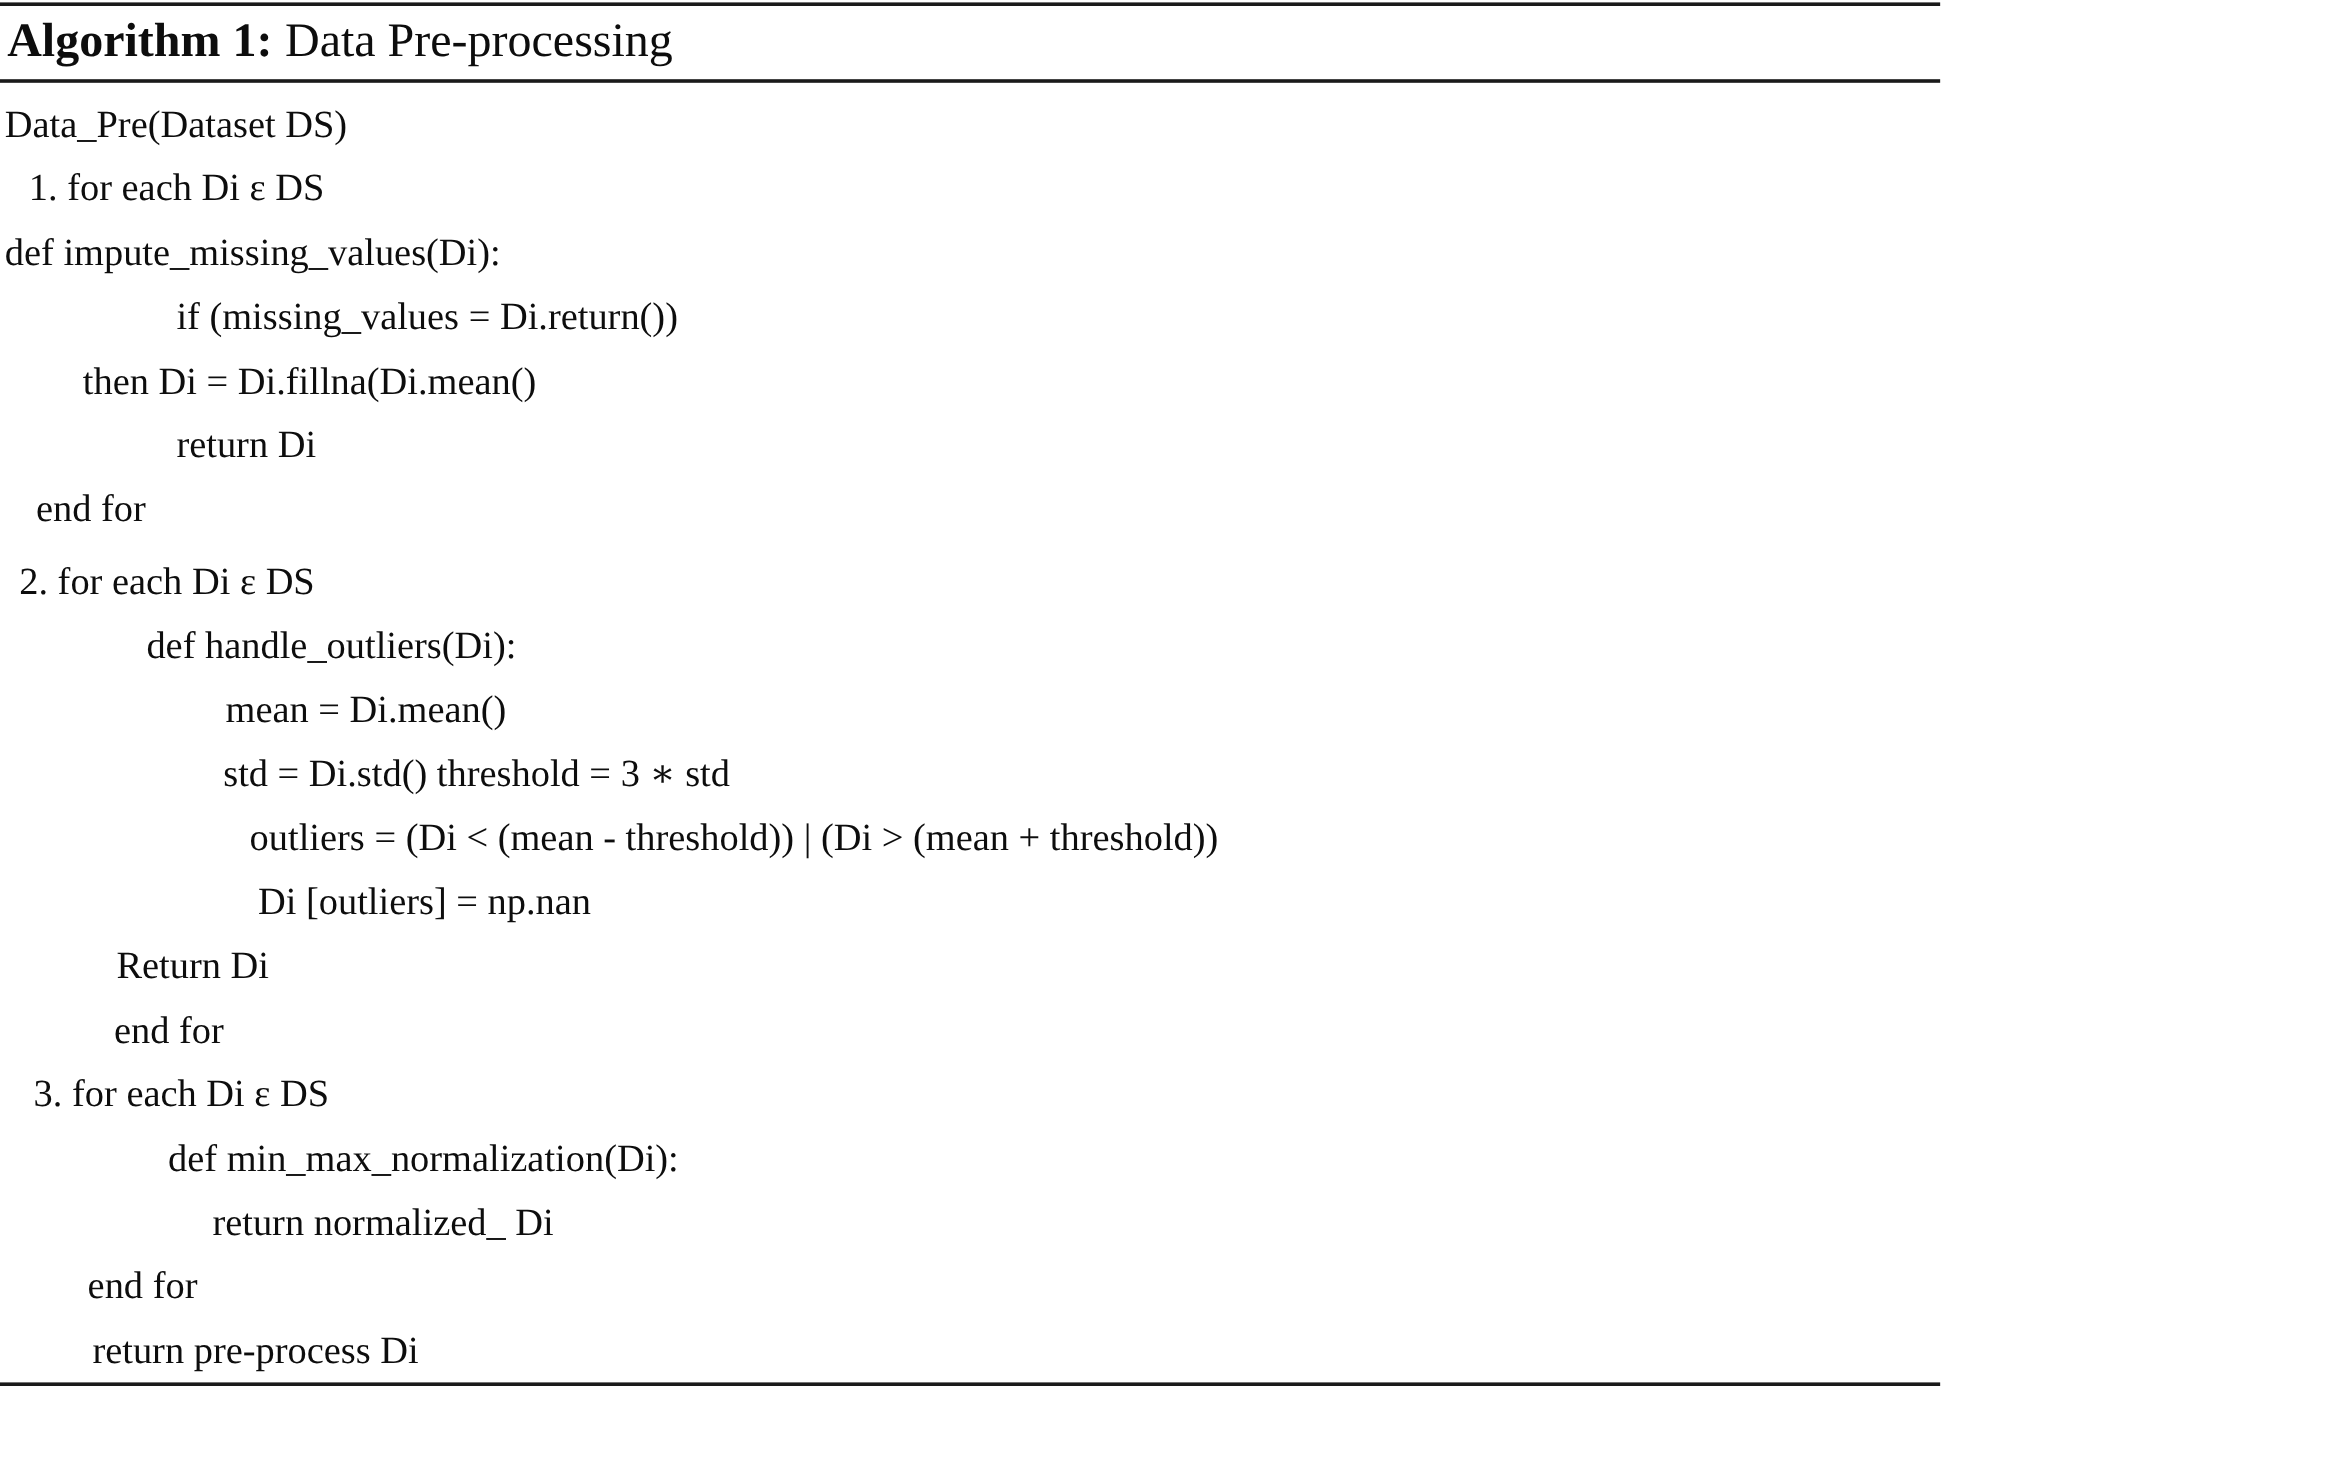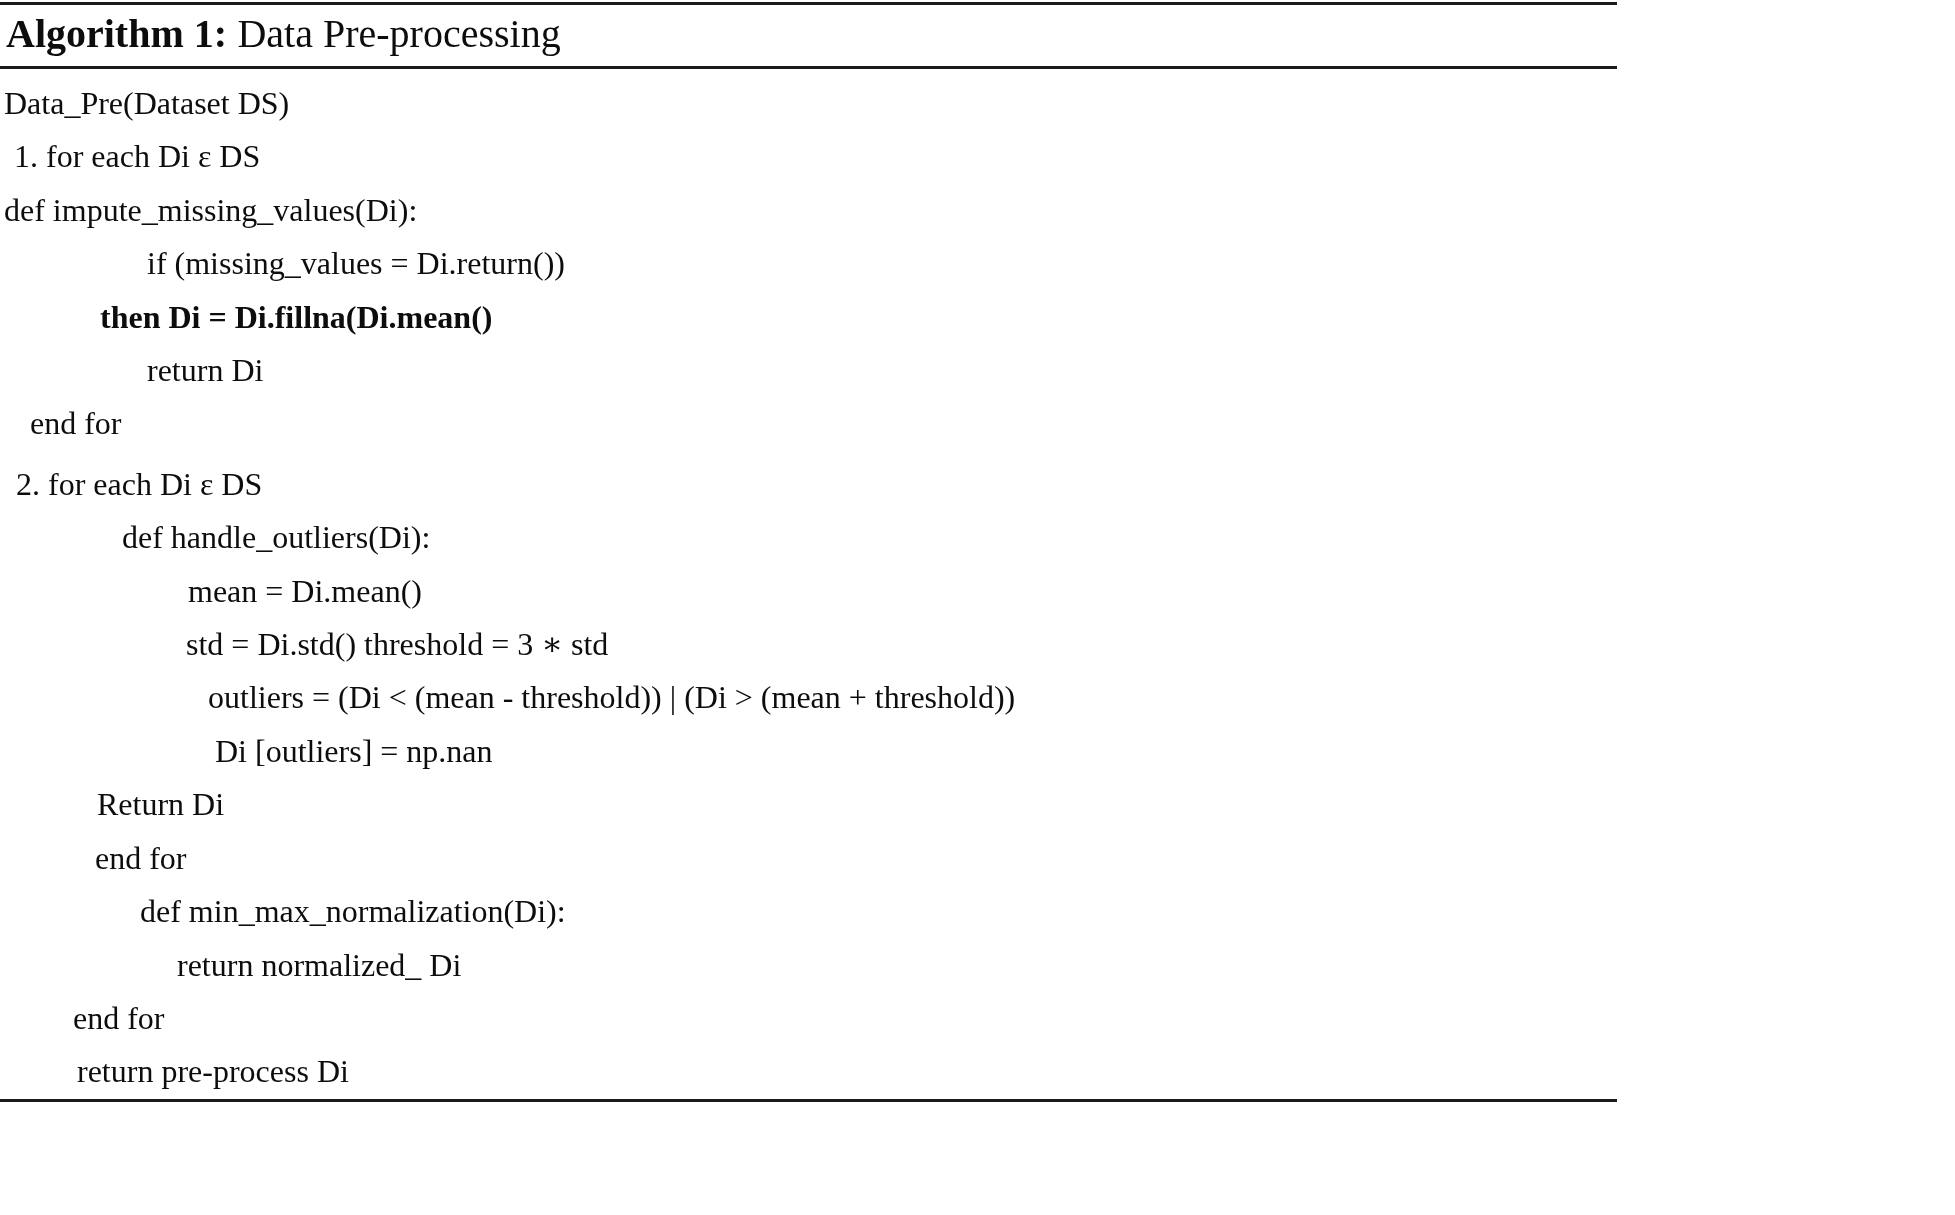--- a/index.html
+++ b/index.html
@@ -55,34 +55,35 @@
   <div class="rule rule-top"></div>
 
   <div class="title-row">
     <span class="title-label">Algorithm 1:</span><span class="title-text">Data Pre-processing</span>
   </div>
 
   <div class="rule rule-mid"></div>
 
   <div class="code-body">
       <div class="code-line" style="margin-left: 4px;">Data_Pre(Dataset DS)</div>
-      <div class="code-line" style="margin-left: 14px;">1. for each Di ε DS</div>
+      <div class="code-line" style="margin-left: 24px;">1. for each Di ε DS</div>
       <div class="code-line" style="margin-left: 4px;">def impute_missing_values(Di):</div>
       <div class="code-line" style="margin-left: 147px;">if (missing_values = Di.return())</div>
-      <div class="code-line" style="margin-left: 100px; font-weight: bold;">then Di = Di.fillna(Di.mean()</div>
+      <div class="code-line" style="margin-left: 69px;">then Di = Di.fillna(Di.mean()</div>
       <div class="code-line" style="margin-left: 147px;">return Di</div>
       <div class="code-line" style="margin-left: 30px;">end for</div>
       <div class="code-line" style="margin-left: 16px; margin-top: 7px;">2. for each Di ε DS</div>
       <div class="code-line" style="margin-left: 122px;">def handle_outliers(Di):</div>
       <div class="code-line" style="margin-left: 188px;">mean = Di.mean()</div>
       <div class="code-line" style="margin-left: 186px;">std = Di.std() threshold = 3 ∗ std</div>
       <div class="code-line" style="margin-left: 208px;">outliers = (Di &lt; (mean - threshold)) | (Di &gt; (mean + threshold))</div>
       <div class="code-line" style="margin-left: 215px;">Di [outliers] = np.nan</div>
       <div class="code-line" style="margin-left: 97px;">Return Di</div>
       <div class="code-line" style="margin-left: 95px;">end for</div>
+      <div class="code-line" style="margin-left: 28px;">3. for each Di ε DS</div>
       <div class="code-line" style="margin-left: 140px;">def min_max_normalization(Di):</div>
       <div class="code-line" style="margin-left: 177px;">return normalized_ Di</div>
       <div class="code-line" style="margin-left: 73px;">end for</div>
       <div class="code-line" style="margin-left: 77px;">return pre-process Di</div>
     </div>
 
   <div class="rule rule-bottom"></div>
 
 </div>
 

